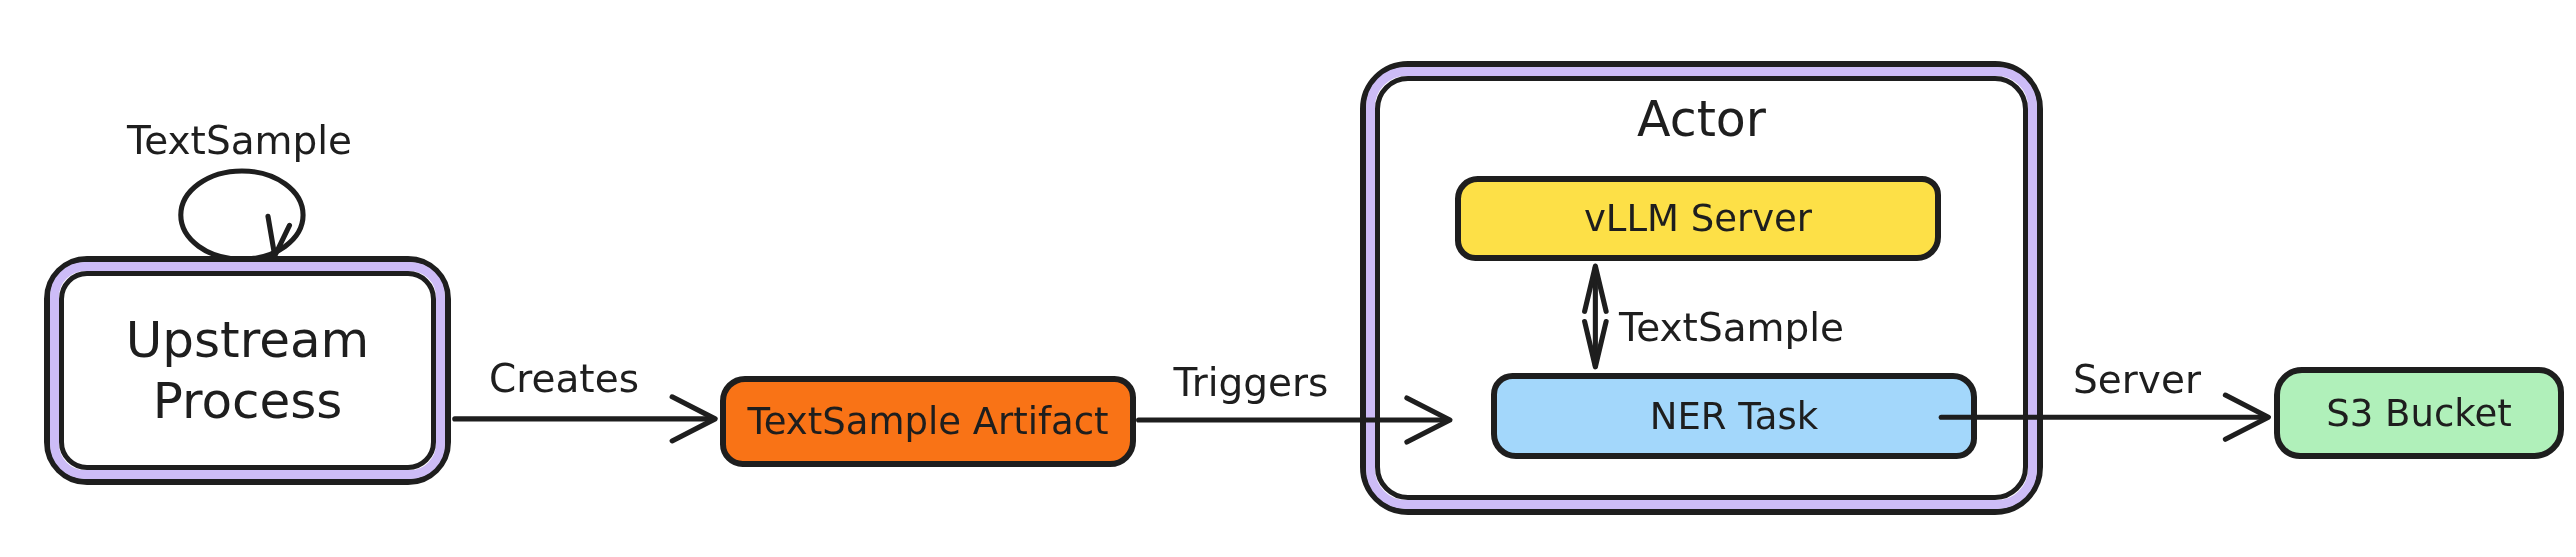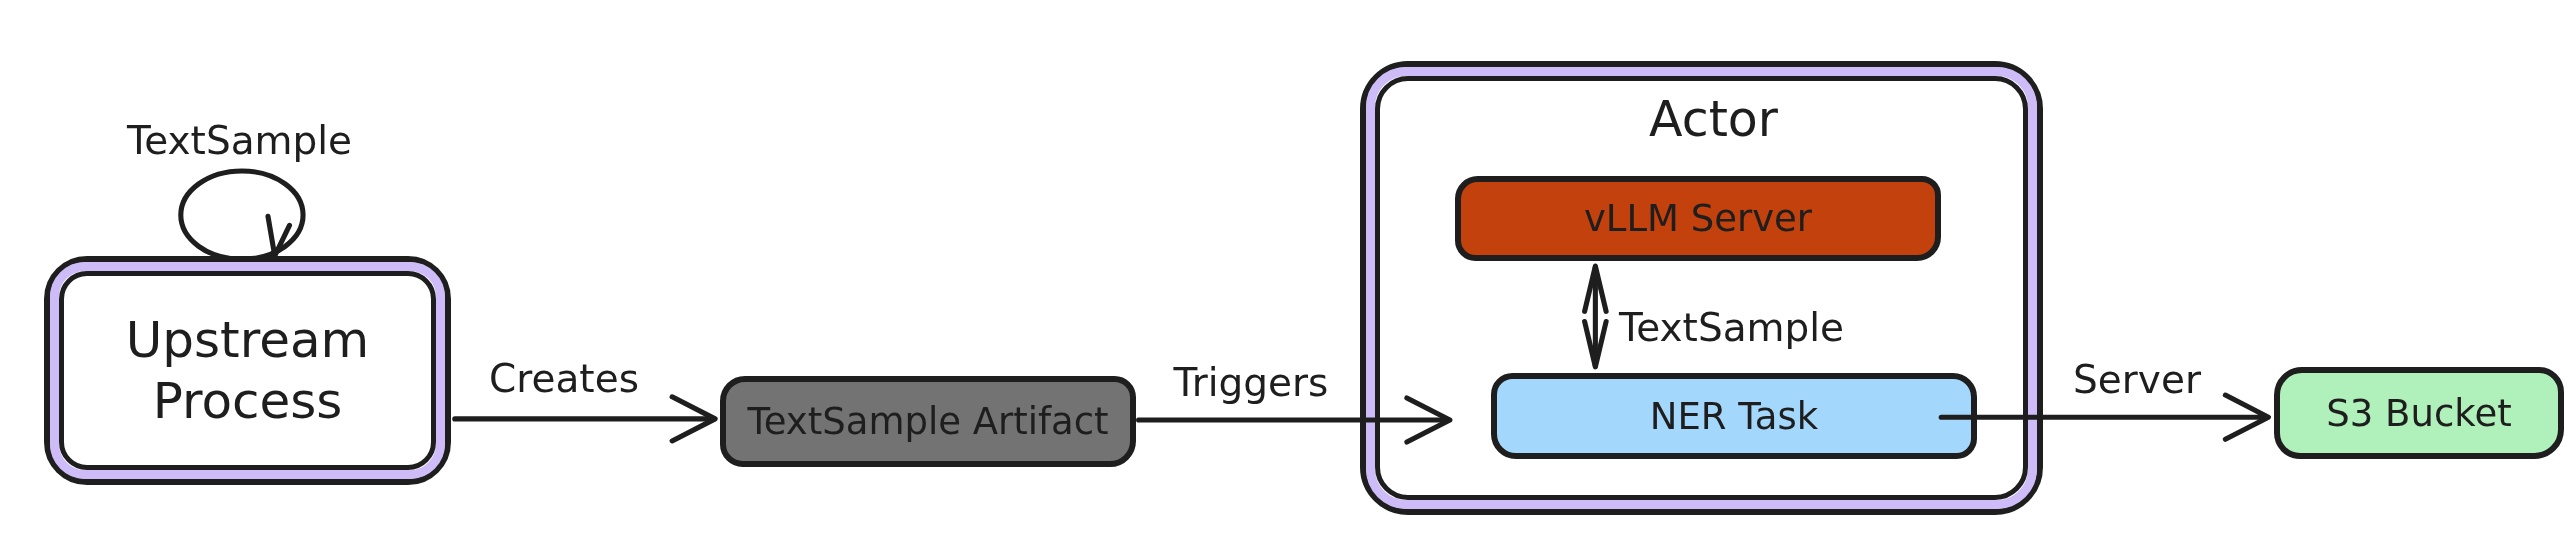--- a/index.html
+++ b/index.html
@@ -22,21 +22,21 @@
   .wall-inner{position:absolute;inset:0;border:5.1px solid #1e1e1e;box-sizing:border-box;background:#ffffff;}
 
   #upstream-box{left:44px;top:256px;width:407px;height:229px;border-radius:43px;}
   #upstream-box .wall-mid{border-radius:35px;}
   #upstream-box .wall-inner{border-radius:28px;display:flex;align-items:center;justify-content:center;}
   .upstream-label{font-size:50px;line-height:1.22;text-align:center;width:295px;font-weight:500;}
 
   #actor-box{left:1360px;top:61px;width:683px;height:454px;border-radius:48px;}
   #actor-box .wall-mid{border-radius:40px;}
   #actor-box .wall-inner{border-radius:33px;}
-  .actor-title{position:absolute;left:0;top:10.2px;width:100%;text-align:center;font-size:49px;font-weight:500;margin-left:12px;}
+  .actor-title{position:absolute;left:0;top:10.2px;width:100%;text-align:center;font-size:49px;font-weight:500;}
 
   
   .node{position:absolute;z-index:2;box-sizing:border-box;border:6.2px solid #1e1e1e;
         display:flex;align-items:center;justify-content:center;
         font-size:37px;font-weight:500;}
   #textsample-box{left:720px;top:376px;width:416px;height:91px;border-radius:25px 21.5px 26px 22.7px;}
   #vllm-box{left:1455px;top:176px;width:486px;height:85px;border-radius:22.7px 19px 24px 20.4px;}
   #ner-box{left:1455px;top:373px;width:486px;height:86px;border-radius:21.5px 24px 20.4px 25px;margin-left:36px;}
   #s3-box{left:2274px;top:367px;width:290px;height:92px;border-radius:28px 25px 29.5px 26px;border-width:6.8px;text-align:right;}
 
@@ -66,25 +66,25 @@
   </div>
 
   <div class="wall-outer" id="actor-box">
     <div class="wall-mid">
       <div class="wall-inner">
         <div class="actor-title">Actor</div>
       </div>
     </div>
   </div>
 
-  <div class="node" id="textsample-box" style="background: #737373;">
+  <div class="node" id="textsample-box" style="background: #f97316;">
     <span>TextSample Artifact</span>
   </div>
 
-  <div class="node" id="vllm-box" style="background: #c2410c;">
+  <div class="node" id="vllm-box" style="background: #fde047;">
     <span>vLLM Server</span>
   </div>
 
   <div class="node" id="ner-box" style="background: rgb(163, 215, 251);">
     <span>NER Task</span>
   </div>
 
   <div class="node" id="s3-box" style="background: rgb(176, 240, 186);">
     <span>S3 Bucket</span>
   </div>

